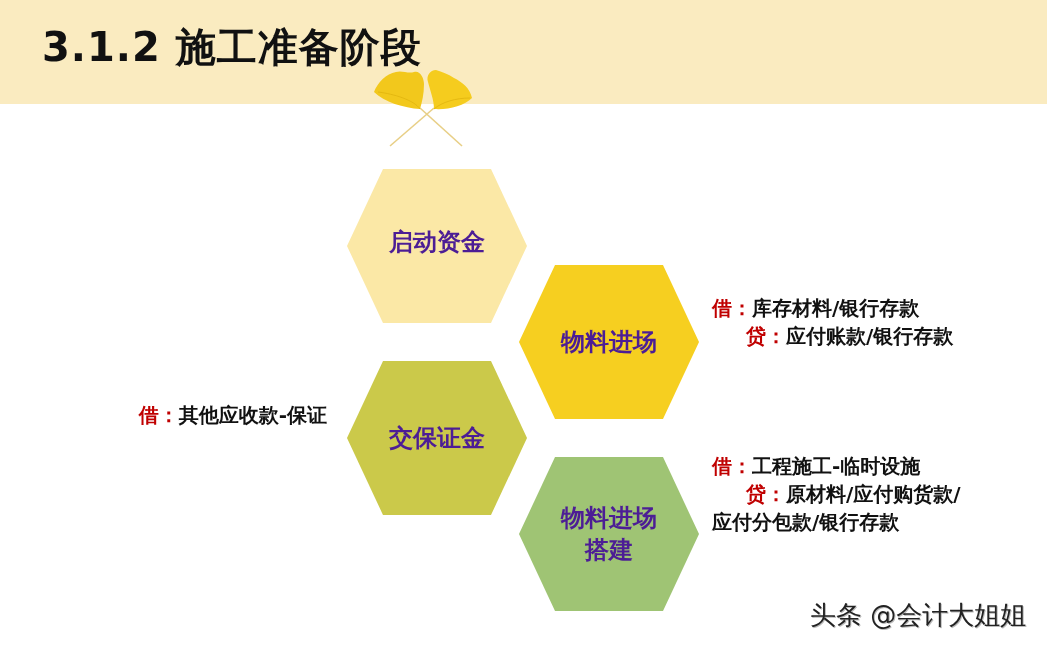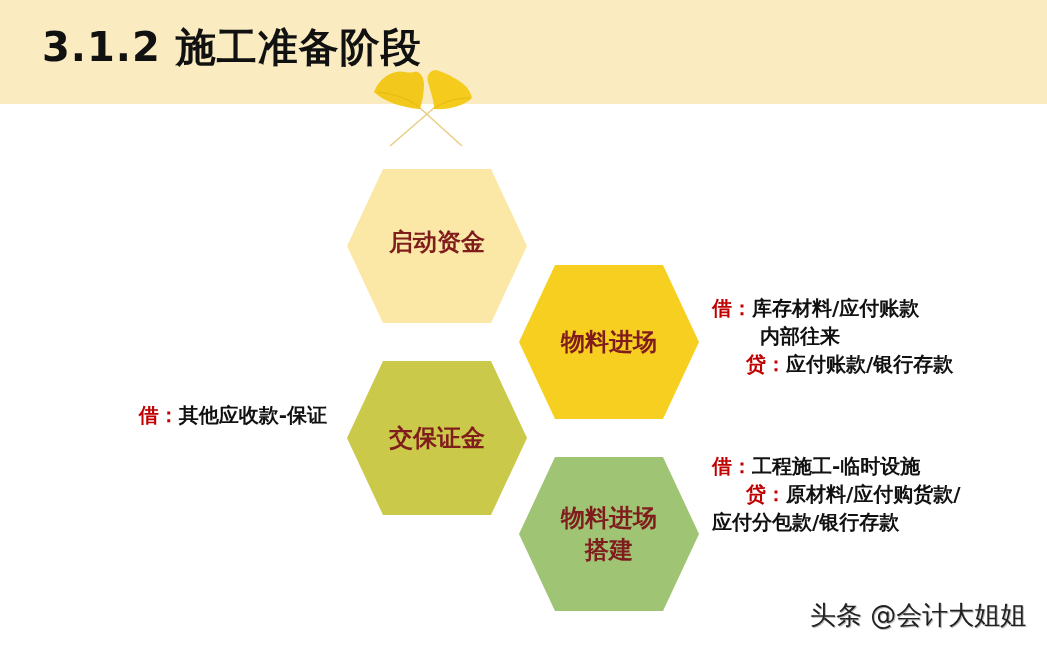--- a/index.html
+++ b/index.html
@@ -17,21 +17,21 @@
     font-size: 40px; font-weight: bold; color: #111;
     letter-spacing: 1px; white-space: nowrap;
   }
   .ginkgo {
     position: absolute; left: 364px; top: 68px; width: 120px; height: 82px;
   }
   .hex {
     position: absolute; width: 180px; height: 154px;
     clip-path: polygon(20% 0%, 80% 0%, 100% 50%, 80% 100%, 20% 100%, 0% 50%);
     display: flex; flex-direction: column; align-items: center; justify-content: center;
-    color: #7f1d1d; font-weight: bold; font-size: 24px; line-height: 32px; text-align: center;
+    color: #4c1d95; font-weight: bold; font-size: 24px; line-height: 32px; text-align: center;
   }
   .hex span { display: block; white-space: nowrap; }
   .hex-1 { left: 347px; top: 169px; }
   .hex-2 { left: 519px; top: 265px; }
   .hex-3 { left: 347px; top: 361px; }
   .hex-4 { left: 519px; top: 457px; }
   .hex-1 .hex-text { padding-bottom: 8px; }
 
   .entry {
     position: absolute; font-size: 20px; font-weight: bold; color: #111;
@@ -83,23 +83,22 @@
   <span>交保证金</span>
 </div>
 
 <div class="hex hex-4" style="background:#9fc474;">
   <span>物料进场</span>
   <span>搭建</span>
 </div>
 
 <div class="entry entry-material">
   <span class="line l1">
-    <span class="lbl">借：</span><span>库存材料/应付账款</span>
+    <span class="lbl">借：</span><span>库存材料/银行存款</span>
   </span>
-  <span class="line l2">内部往来</span>
   <span class="line l3">
     <span class="lbl">贷：</span><span>应付账款/银行存款</span>
   </span>
 </div>
 
 <div class="entry entry-deposit">
   <span class="line">
     <span class="lbl">借：</span><span>其他应收款-保证</span>
   </span>
 </div>

